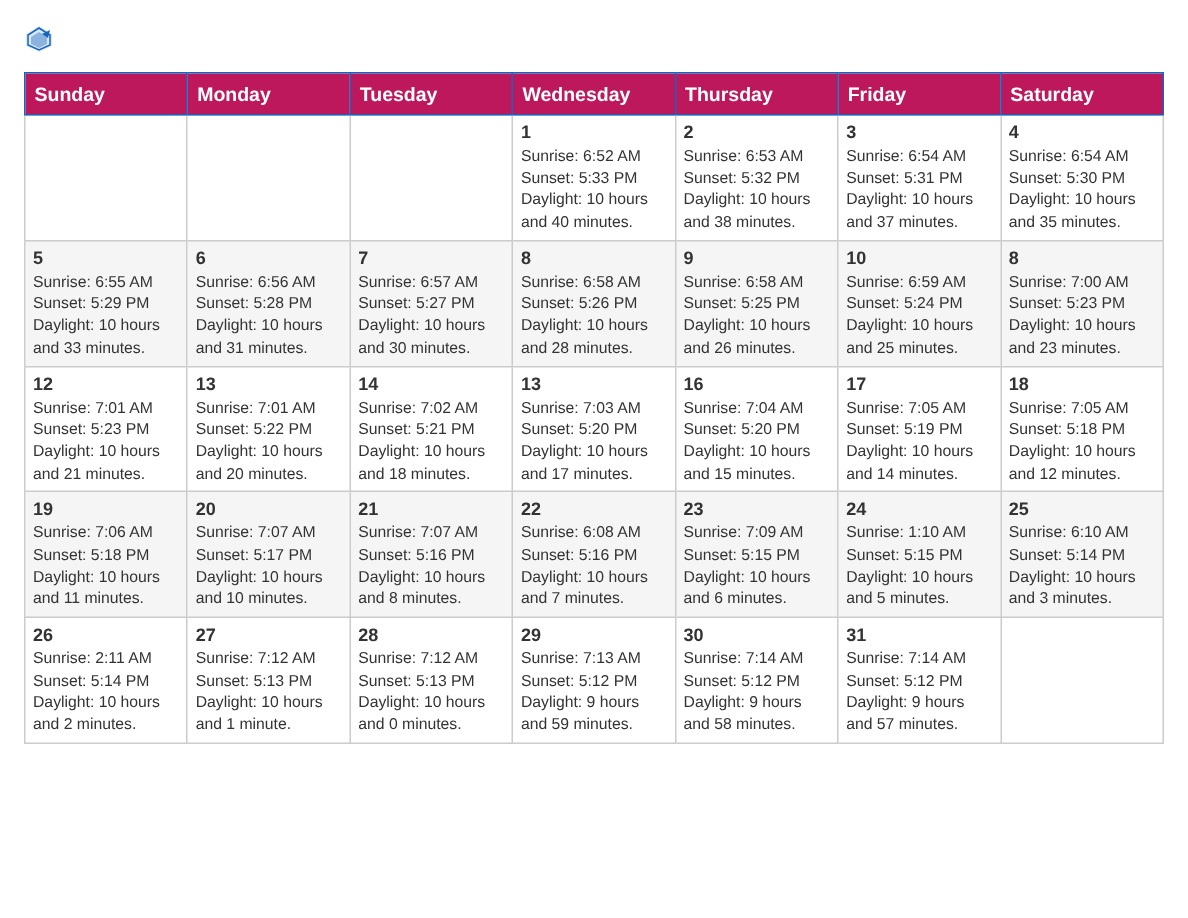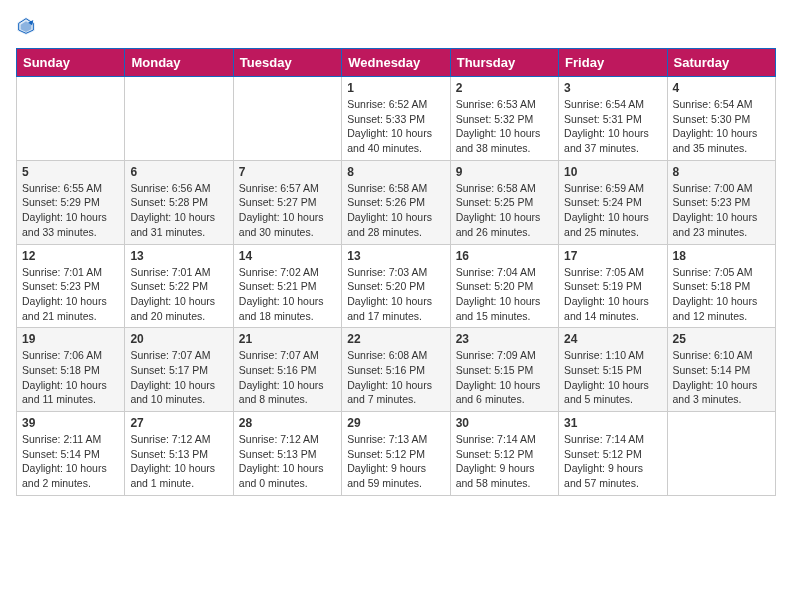--- a/index.html
+++ b/index.html
@@ -308,21 +308,21 @@
         <td>
           <span class="day-number">25</span>
           <div class="day-info">Sunrise: 6:10 AM
 Sunset: 5:14 PM
 Daylight: 10 hours
 and 3 minutes.</div>
         </td>
       </tr>
       <tr>
         <td>
-          <span class="day-number">39</span>
+          <span class="day-number">26</span>
           <div class="day-info">Sunrise: 2:11 AM
 Sunset: 5:14 PM
 Daylight: 10 hours
 and 2 minutes.</div>
         </td>
         <td>
           <span class="day-number">27</span>
           <div class="day-info">Sunrise: 7:12 AM
 Sunset: 5:13 PM
 Daylight: 10 hours

